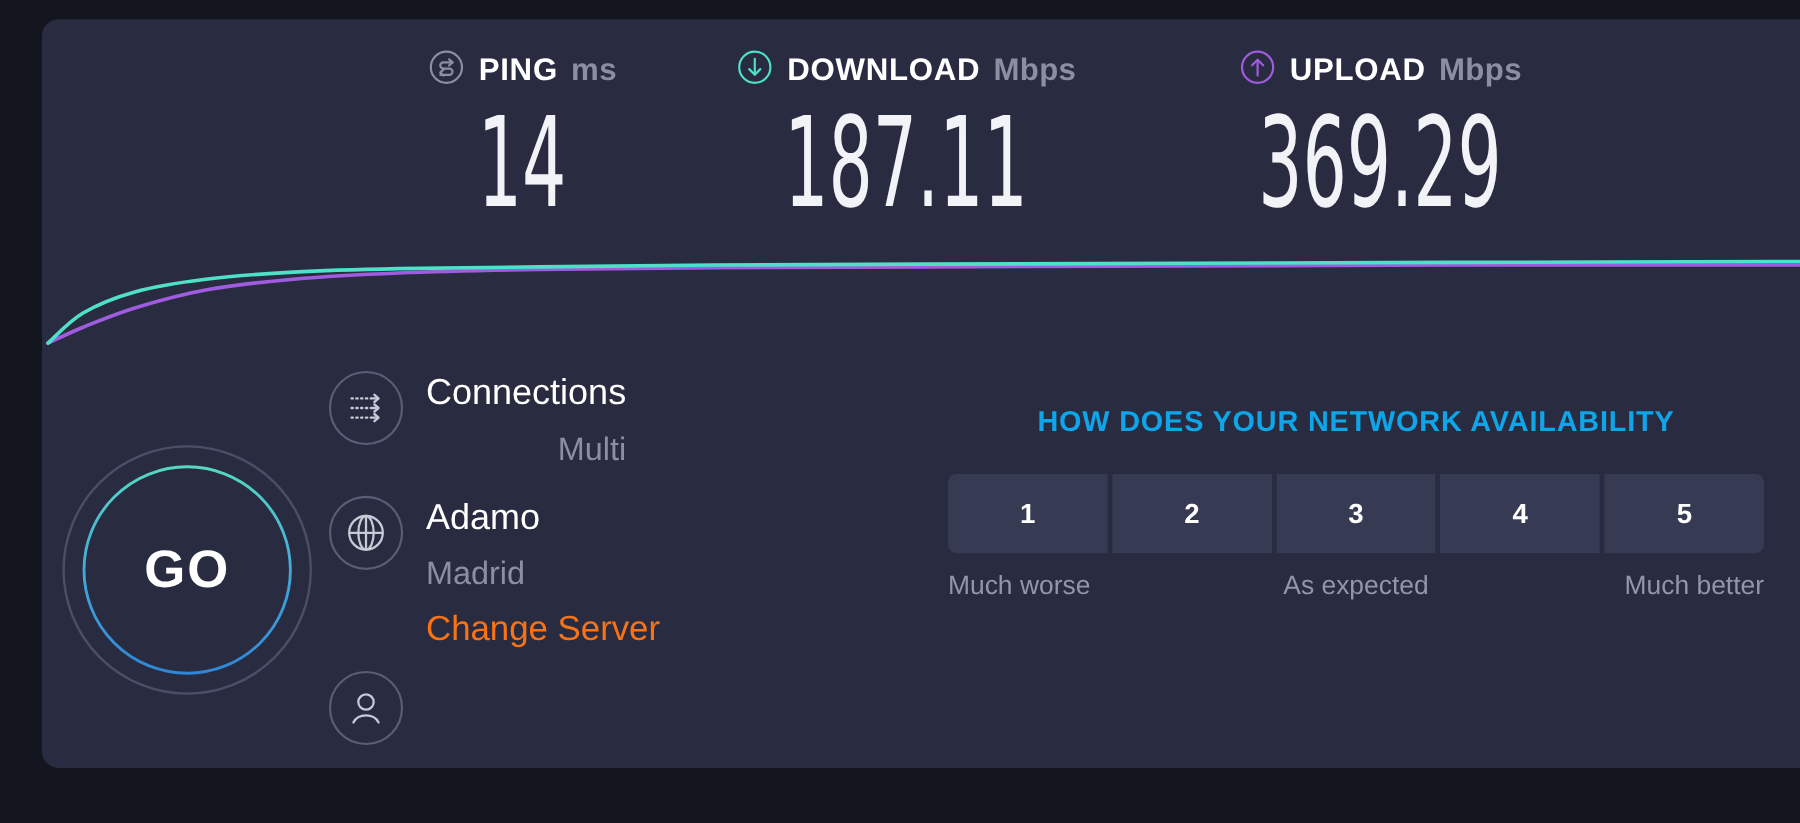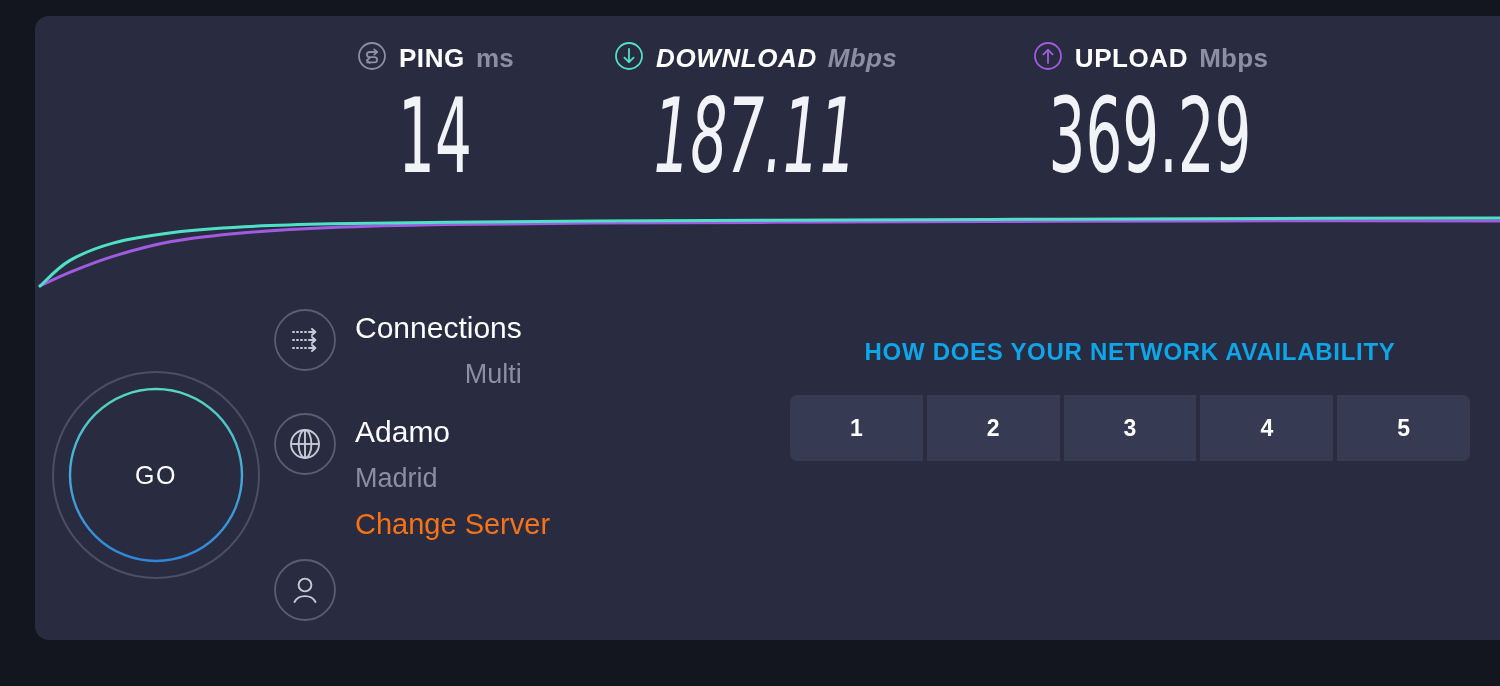--- a/index.html
+++ b/index.html
@@ -77,21 +77,21 @@
     line-height: 104px;
     font-weight: 300;
     color: #f2f3f7;
     margin-top: 6px;
     transform: scaleX(0.62);
     transform-origin: center top;
     white-space: nowrap;
   }
 
   #stat-ping   { left: 250px;  width: 300px; }
-  #stat-down   { left: 520px;  width: 400px; font-style: italic; }
+  #stat-down   { left: 520px;  width: 400px; }
   #stat-upload { left: 915px;  width: 400px; }
 
   
   .graph {
     position: absolute;
     left: 0;
     top: 182px;
     width: 1465px;
     height: 96px;
   }
@@ -128,22 +128,22 @@
     height: 176px;
     border-radius: 50%;
   }
   .go-label {
     position: absolute;
     left: 0; top: 0;
     width: 208px; height: 208px;
     display: flex;
     align-items: center;
     justify-content: center;
-    font-size: 25px;
-    font-weight: normal;
+    font-size: 44px;
+    font-weight: bold;
     color: #ffffff;
     letter-spacing: 1.5px;
   }
 
   
   .info {
     position: absolute;
     left: 238px;
     top: 10px;
     width: 470px;
@@ -379,17 +379,22 @@
         </div>
 
         <div class="survey-buttons">
           <button class="survey-btn">1</button>
           <button class="survey-btn">2</button>
           <button class="survey-btn">3</button>
           <button class="survey-btn">4</button>
           <button class="survey-btn">5</button>
         </div>
 
+        <div class="survey-scale">
+          <span class="scale-label" id="scale-low">Much worse</span>
+          <span class="scale-label" id="scale-mid">As expected</span>
+          <span class="scale-label" id="scale-high">Much better</span>
+        </div>
       </div>
 
     </div>
   </div>
 </div>
 
 </body></html>

